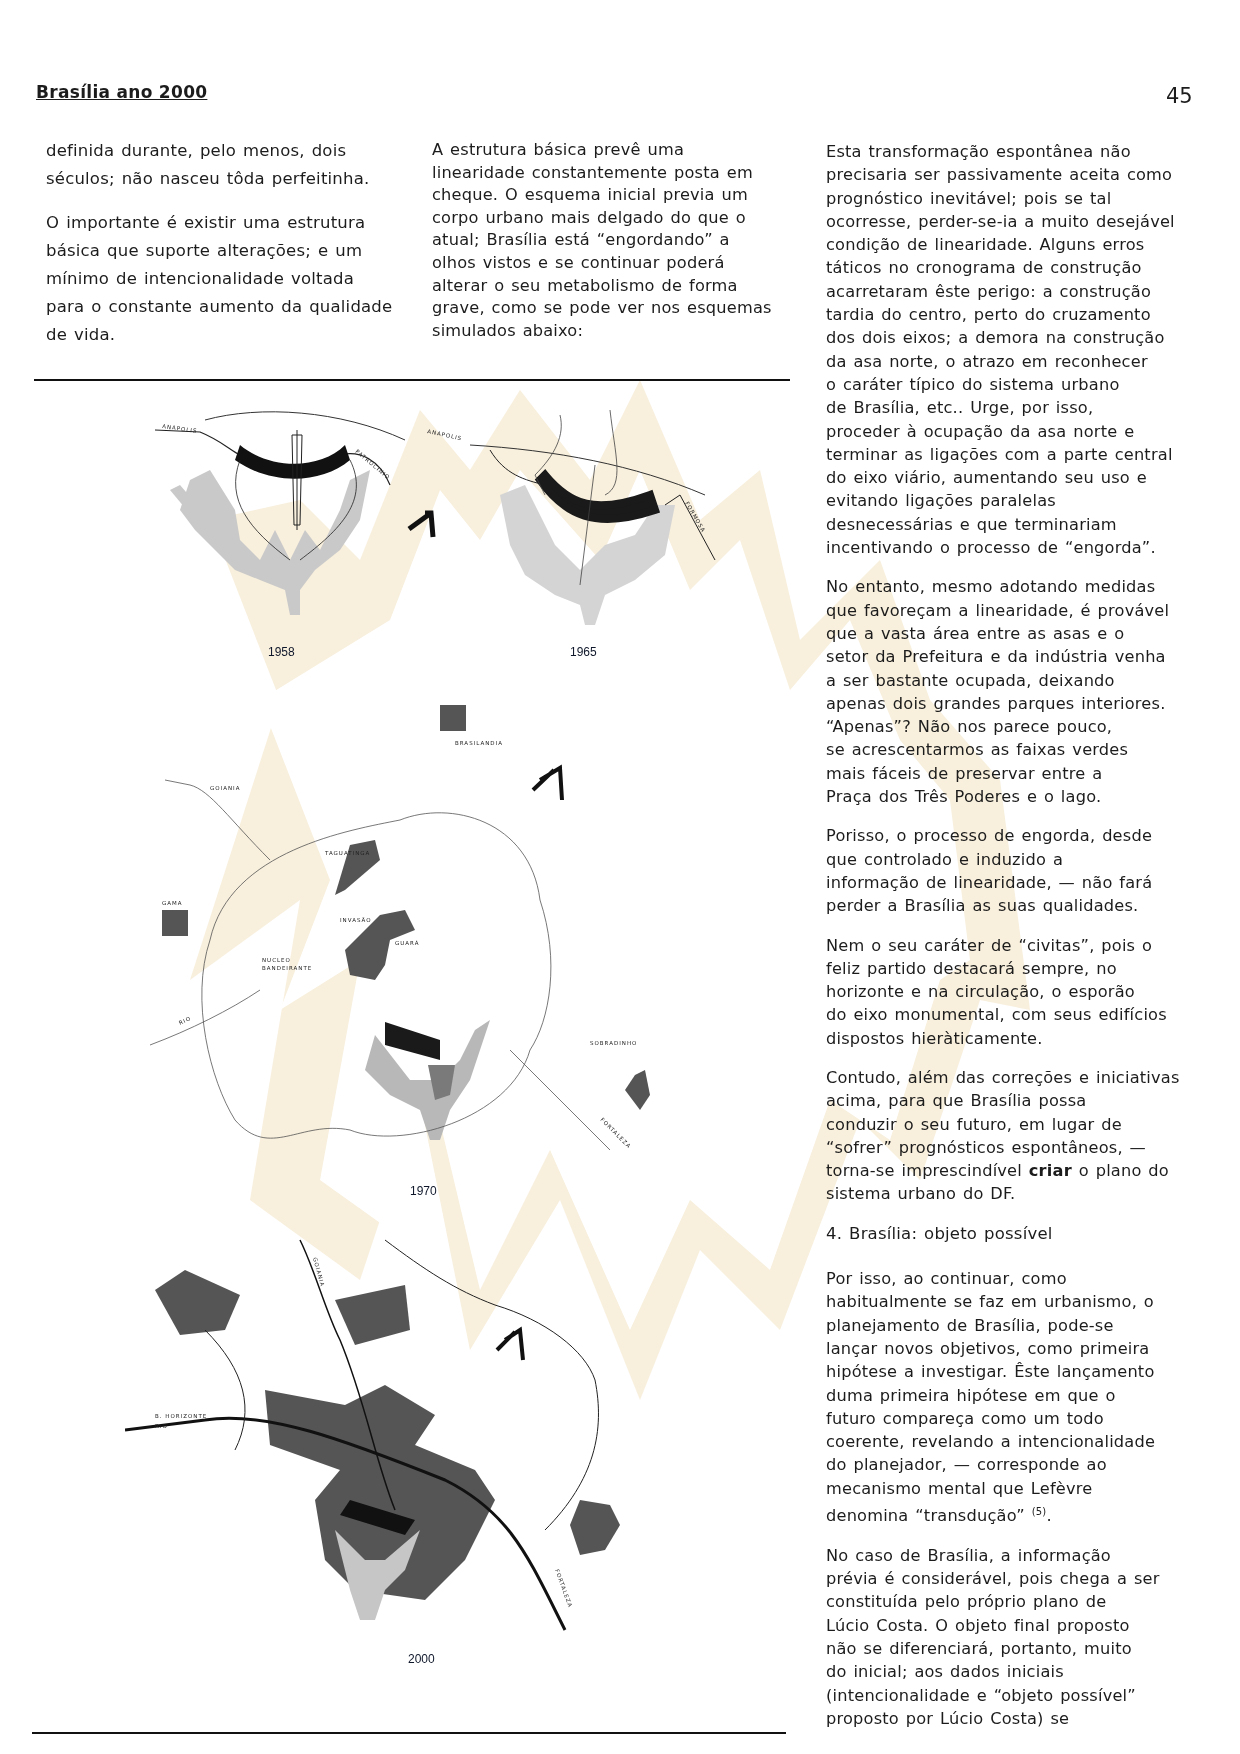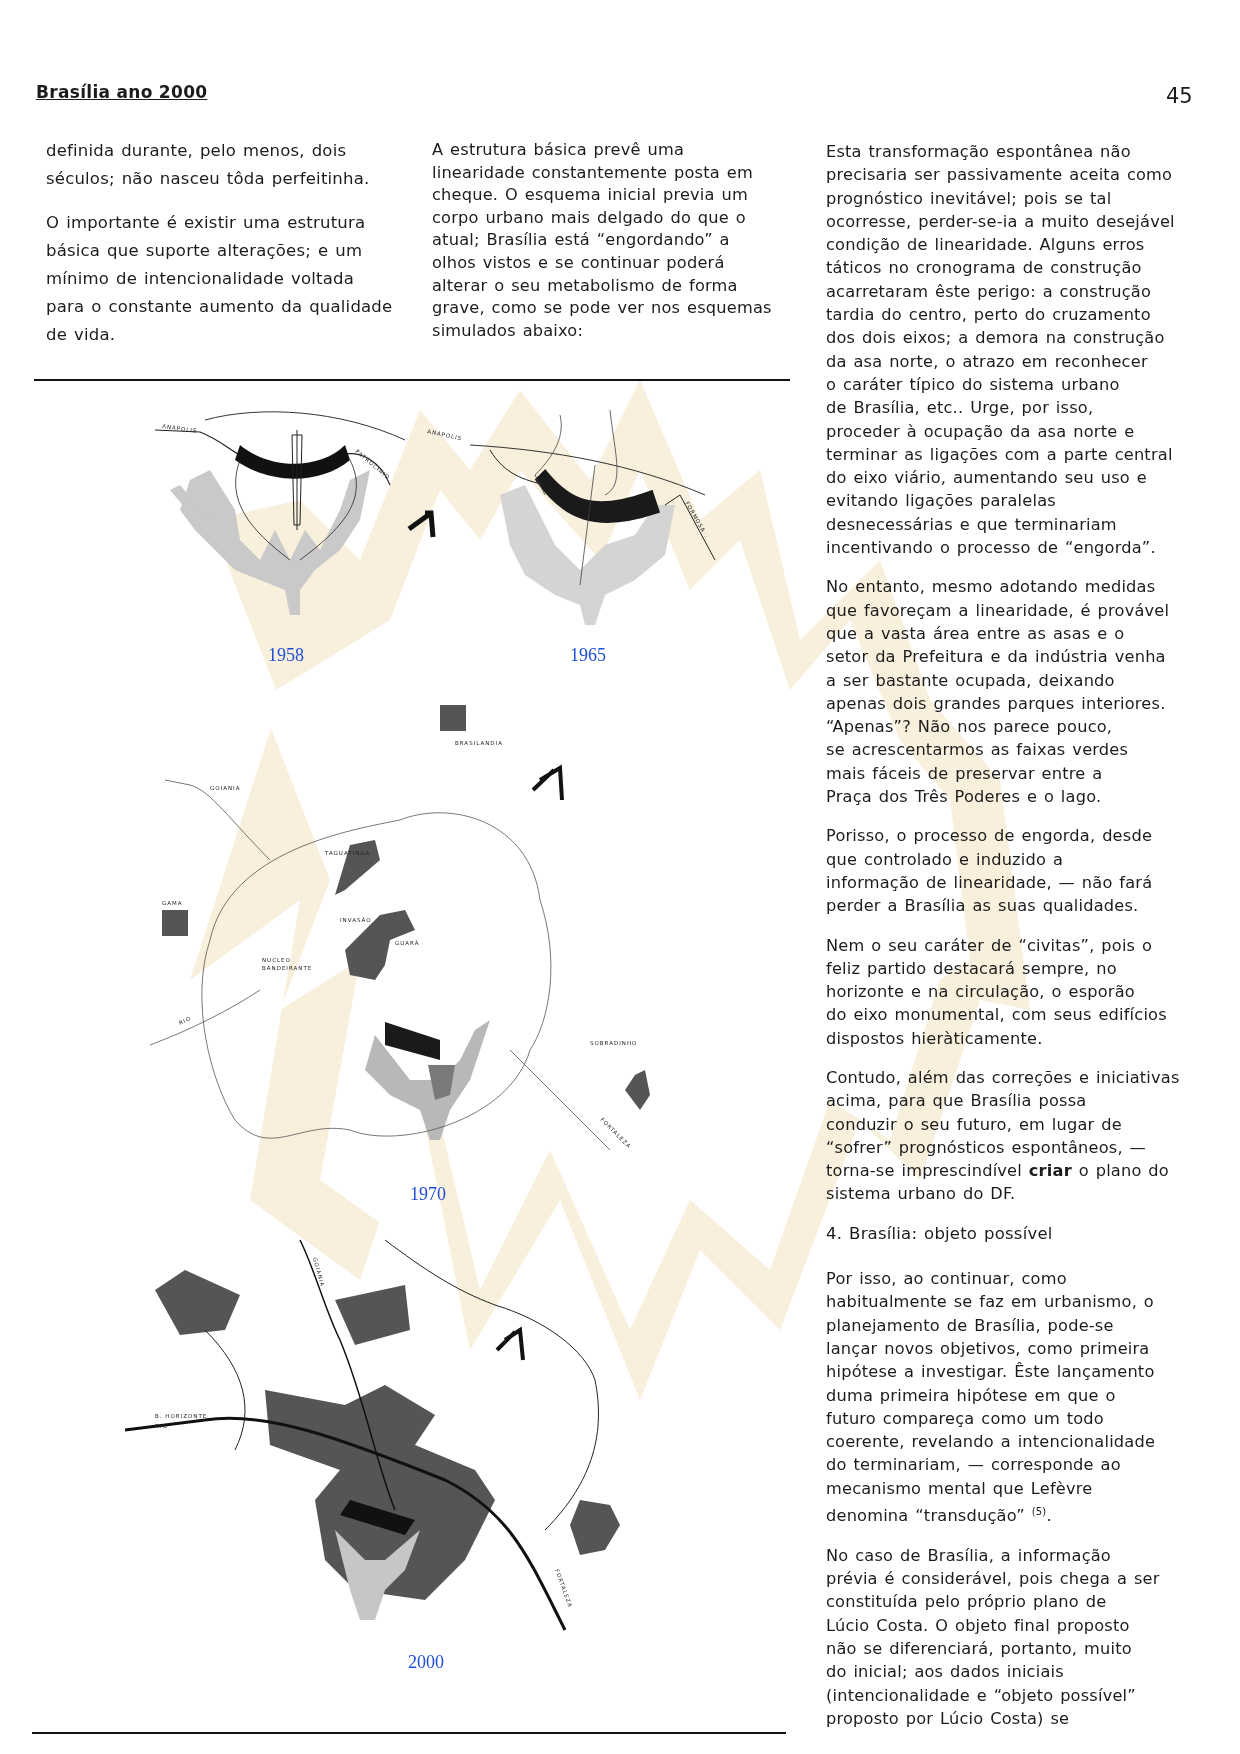--- a/index.html
+++ b/index.html
@@ -13,21 +13,21 @@
   .col .line { display: block; white-space: nowrap; }
   .col-left { left: 36px; top: 137px; width: 360px; font-size: 16.5px; line-height: 28px; margin-left: 10px; }
   .col-mid  { left: 432px; top: 139px; width: 352px; line-height: 22.6px; }
   .col-right{ left: 826px; top: 140px; width: 360px; line-height: 23.3px; }
   .rule { position: absolute; background: #111; }
   .rule-top { left: 34px; top: 379px; width: 756px; height: 2px; }
   .rule-bottom { left: 32px; top: 1732px; width: 754px; height: 2px; }
   .section-heading { margin: 10px 0 22px 0; font-size: 16.5px; }
   .section-heading b { font-weight: normal; margin-top: 23px; }
   .figure { position: absolute; }
-  .fig-caption { position: absolute; font-size: 18px; font-family: Liberation Serif, serif; color: #1d4ed8; }
+  .fig-caption { position: absolute; font-size: 12px; font-family: Liberation Sans, sans-serif; color: #0f172a; }
   .map-label { font-family: "DejaVu Sans", sans-serif; font-size: 5.5px; letter-spacing: 1px; fill: #222; }
   sup { font-size: 10px; }
 </style>
 </head>
 <body>
 
 <svg class="watermark" viewBox="0 0 1240 1754">
   <g fill="#f7ecd6" opacity="0.85">
     <polygon points="210,520 280,700 190,980 300,900 250,1200 360,1280 420,1100 470,1350 560,1200 640,1400 700,1250 780,1330 860,1120 920,1180 980,1000 1030,1010 1000,780 930,700 880,560 800,640 760,470 700,520 640,380 590,480 520,390 470,470 420,410 360,560 300,500"></polygon>
   </g>
@@ -127,21 +127,21 @@
   </div>
   <p>
     <span class="line">Por isso, ao continuar, como</span>
     <span class="line">habitualmente se faz em urbanismo, o</span>
     <span class="line">planejamento de Brasília, pode-se</span>
     <span class="line">lançar novos objetivos, como primeira</span>
     <span class="line">hipótese a investigar.  Êste lançamento</span>
     <span class="line">duma primeira hipótese em que o</span>
     <span class="line">futuro compareça como um todo</span>
     <span class="line">coerente, revelando a intencionalidade</span>
-    <span class="line">do terminariam, — corresponde ao</span>
+    <span class="line">do planejador, — corresponde ao</span>
     <span class="line">mecanismo mental que Lefèvre</span>
     <span class="line"><span>denomina “transdução”</span> <sup>(5)</sup><span>.</span></span>
   </p>
   <p>
     <span class="line">No caso de Brasília, a informação</span>
     <span class="line">prévia é considerável, pois chega a ser</span>
     <span class="line">constituída pelo próprio plano de</span>
     <span class="line">Lúcio Costa.  O objeto final proposto</span>
     <span class="line">não se diferenciará, portanto, muito</span>
     <span class="line">do inicial; aos dados iniciais</span>

